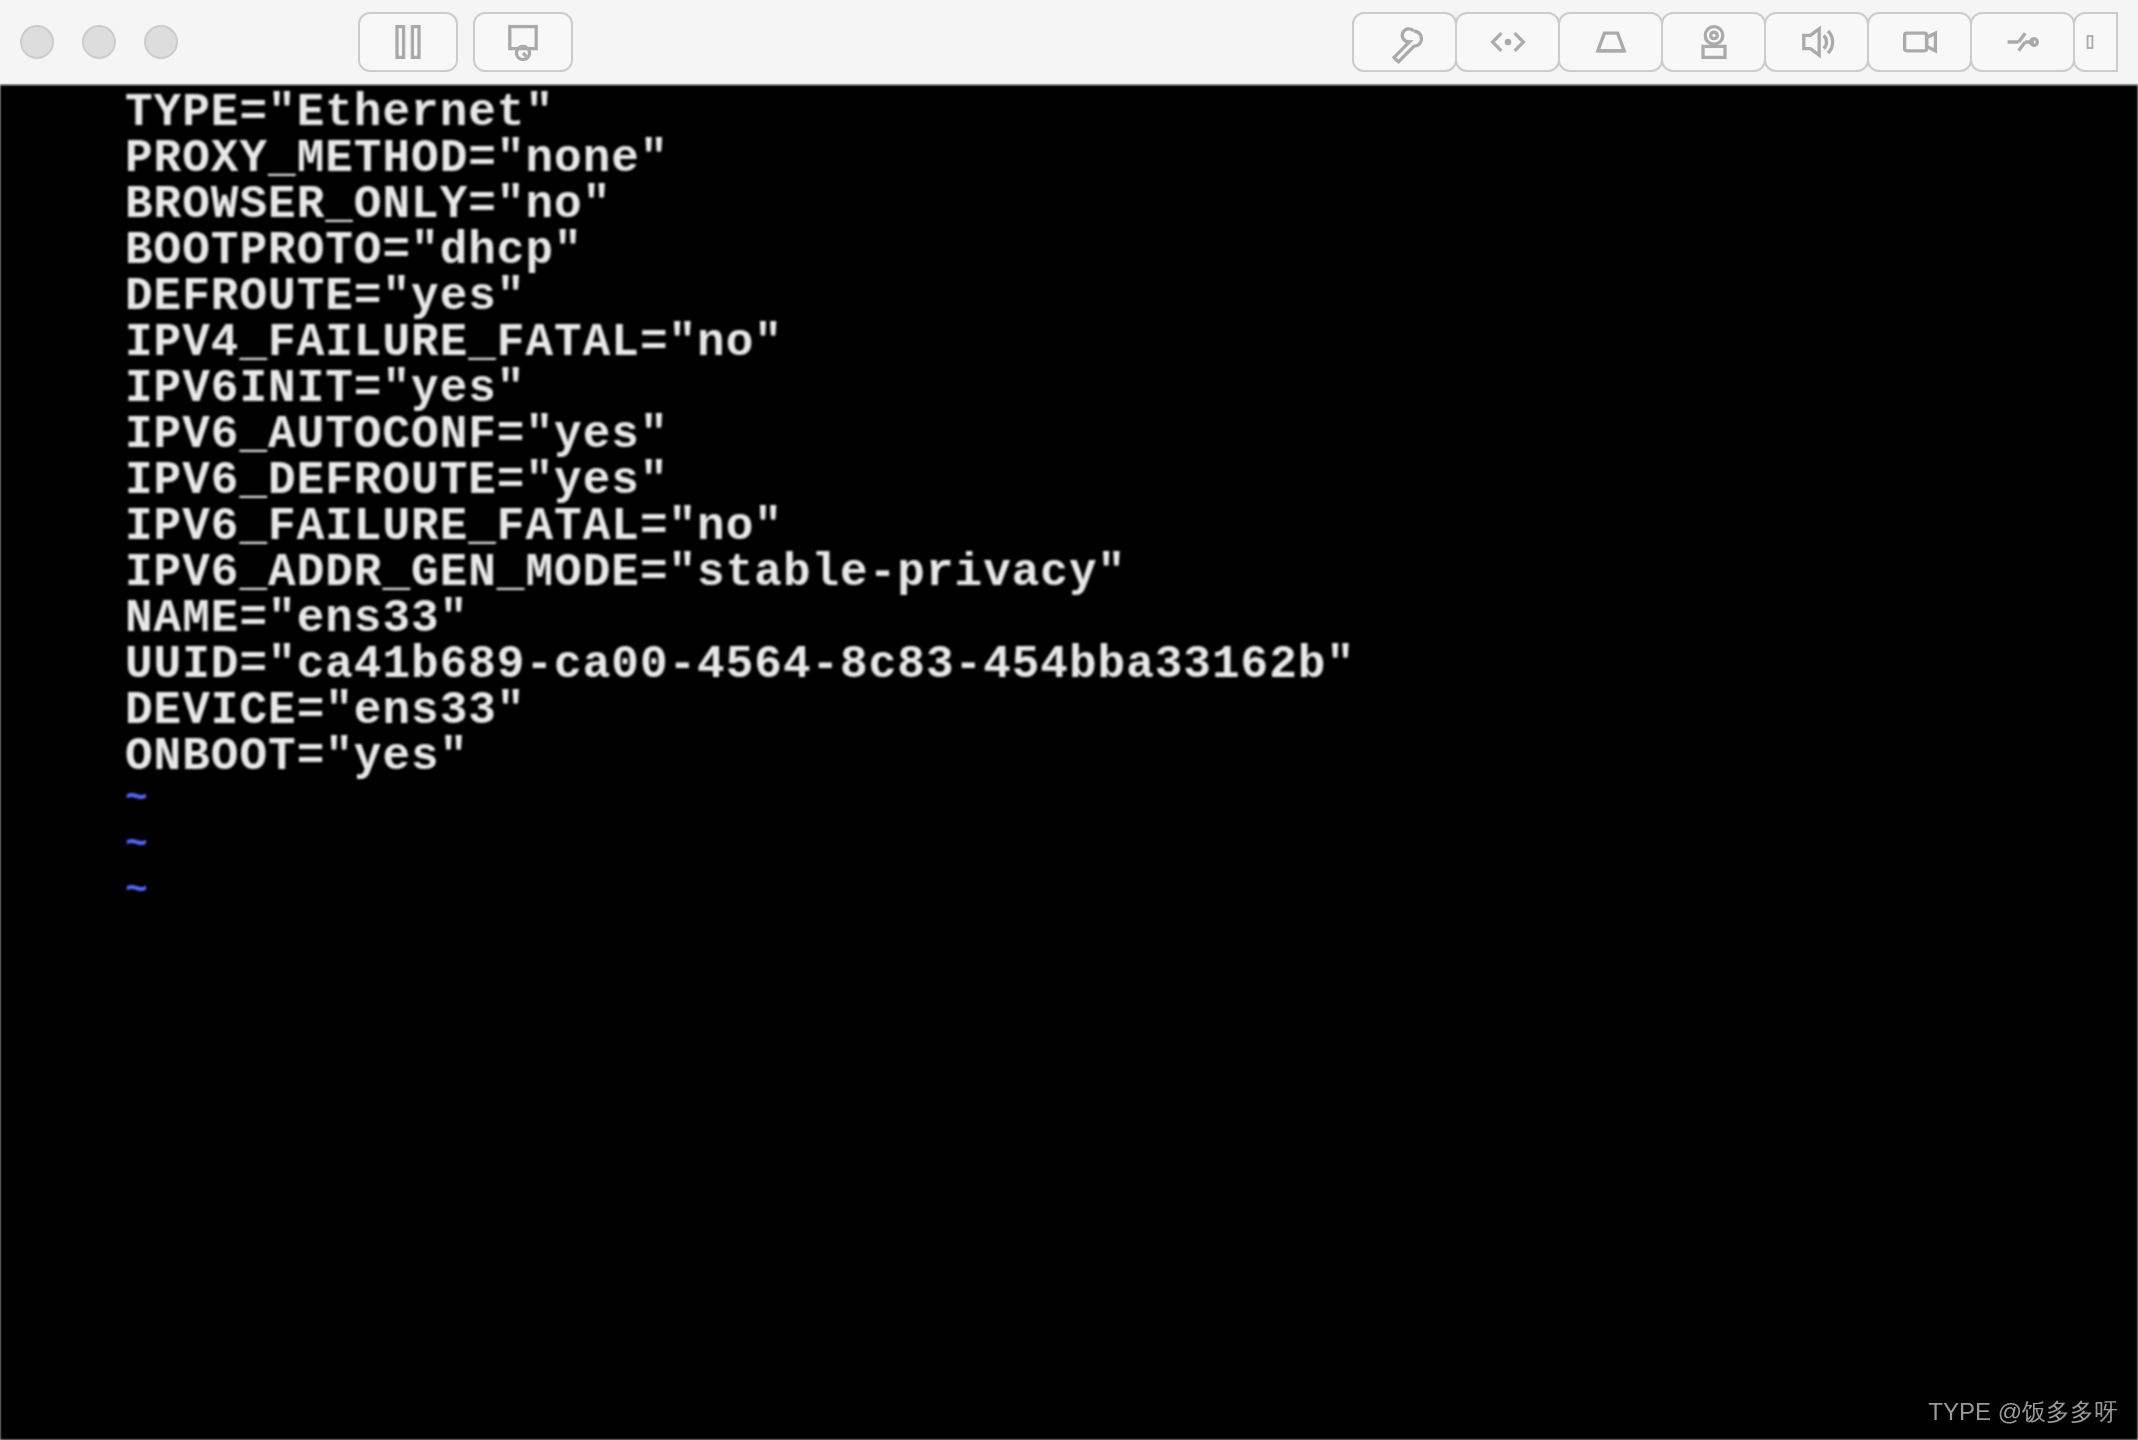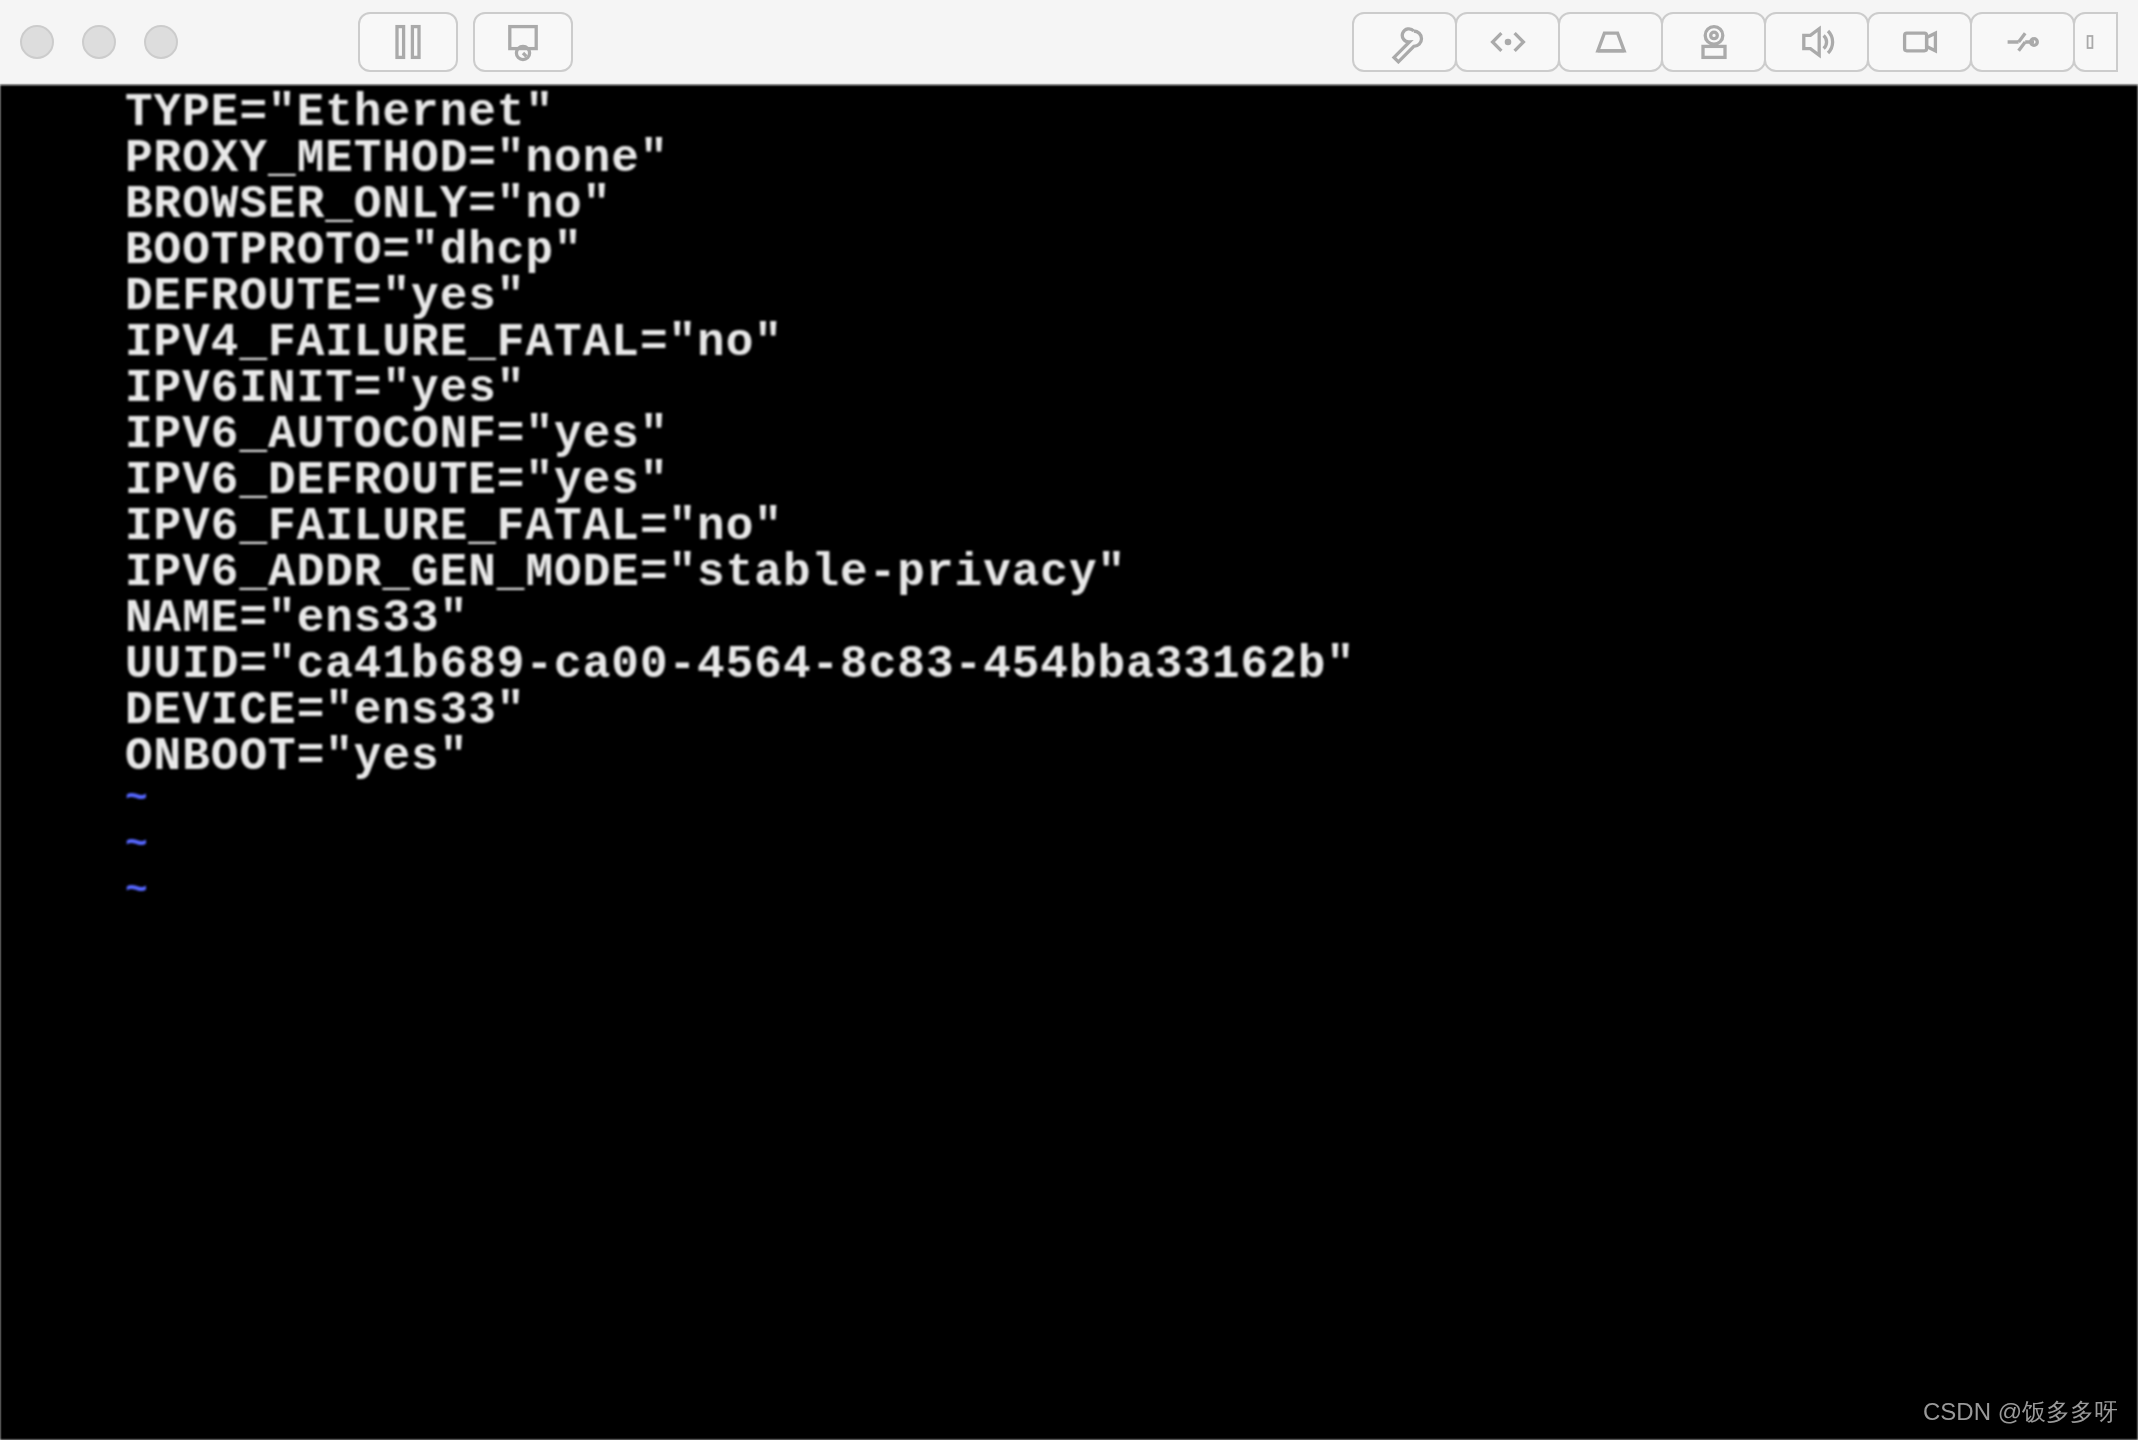--- a/index.html
+++ b/index.html
@@ -201,13 +201,13 @@
       <div class="terminal-line">DEVICE="ens33"</div>
       <div class="terminal-line">ONBOOT="yes"</div>
     </div>
   <div id="tilde-lines">
       <div class="tilde">~</div>
       <div class="tilde">~</div>
       <div class="tilde">~</div>
     </div>
 </div>
 
-<div class="watermark">CSDN @饭多多呀</div>
+<div class="watermark">TYPE @饭多多呀</div>
 
 </body></html>

